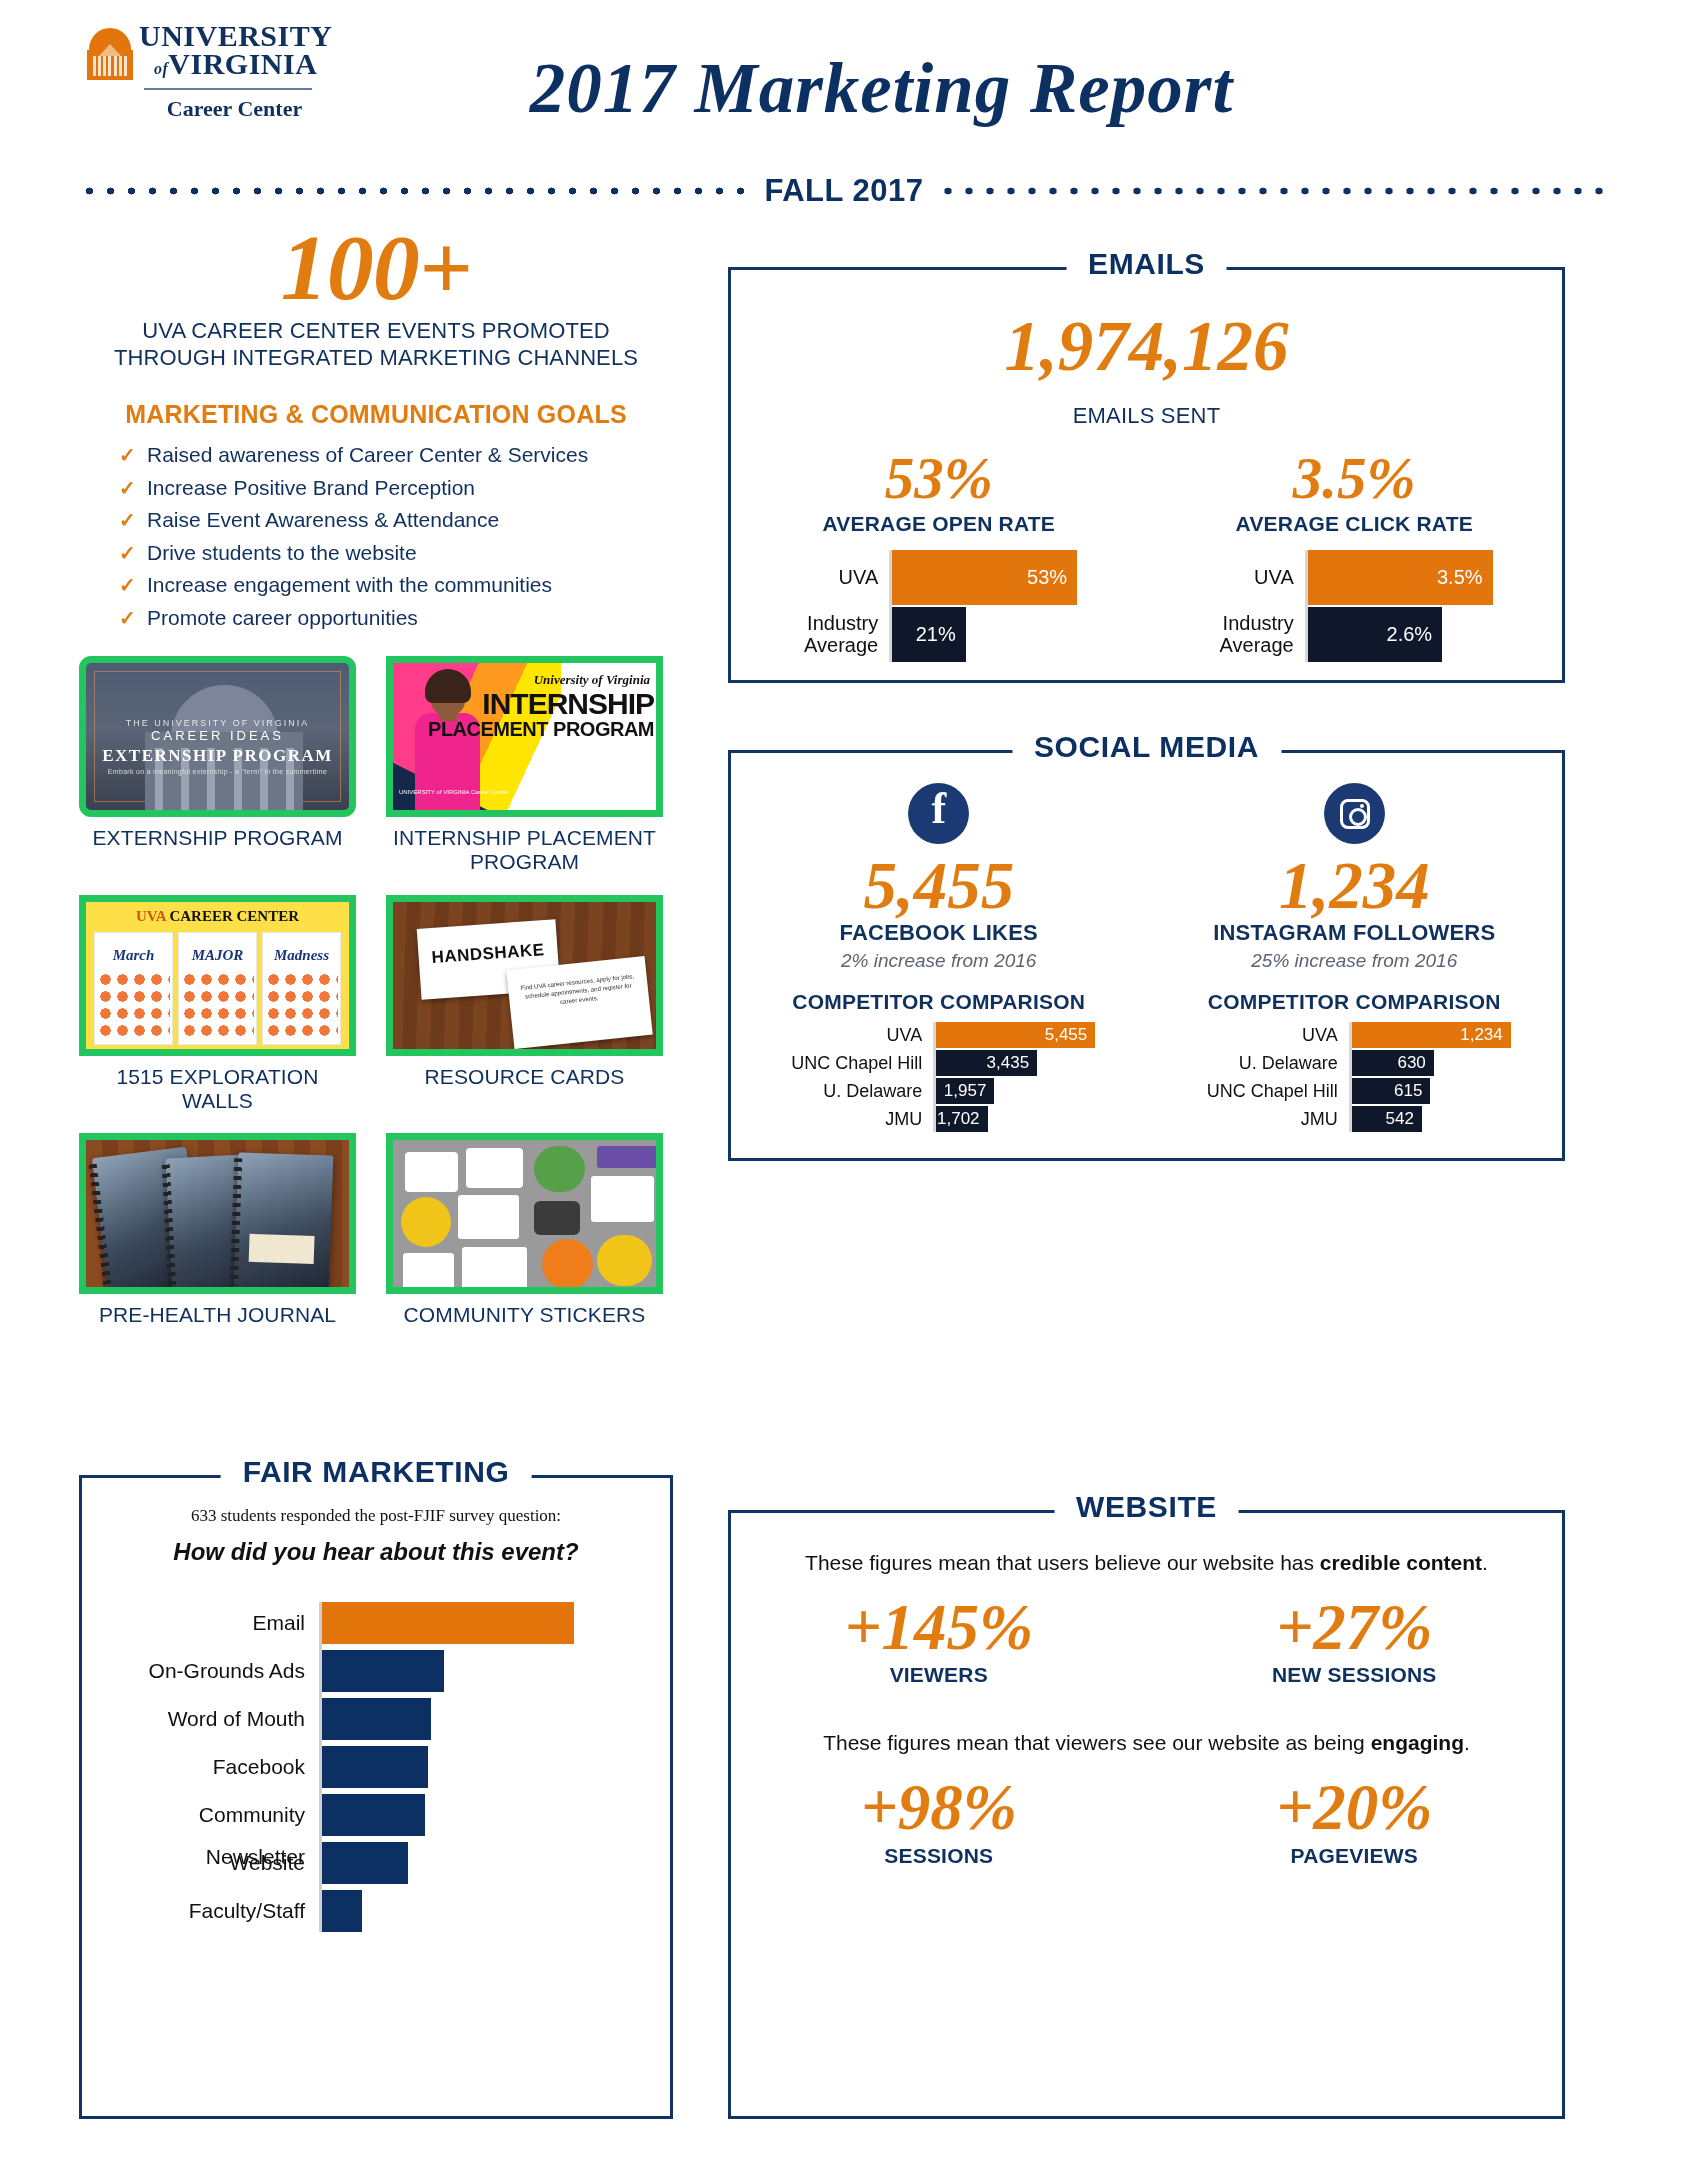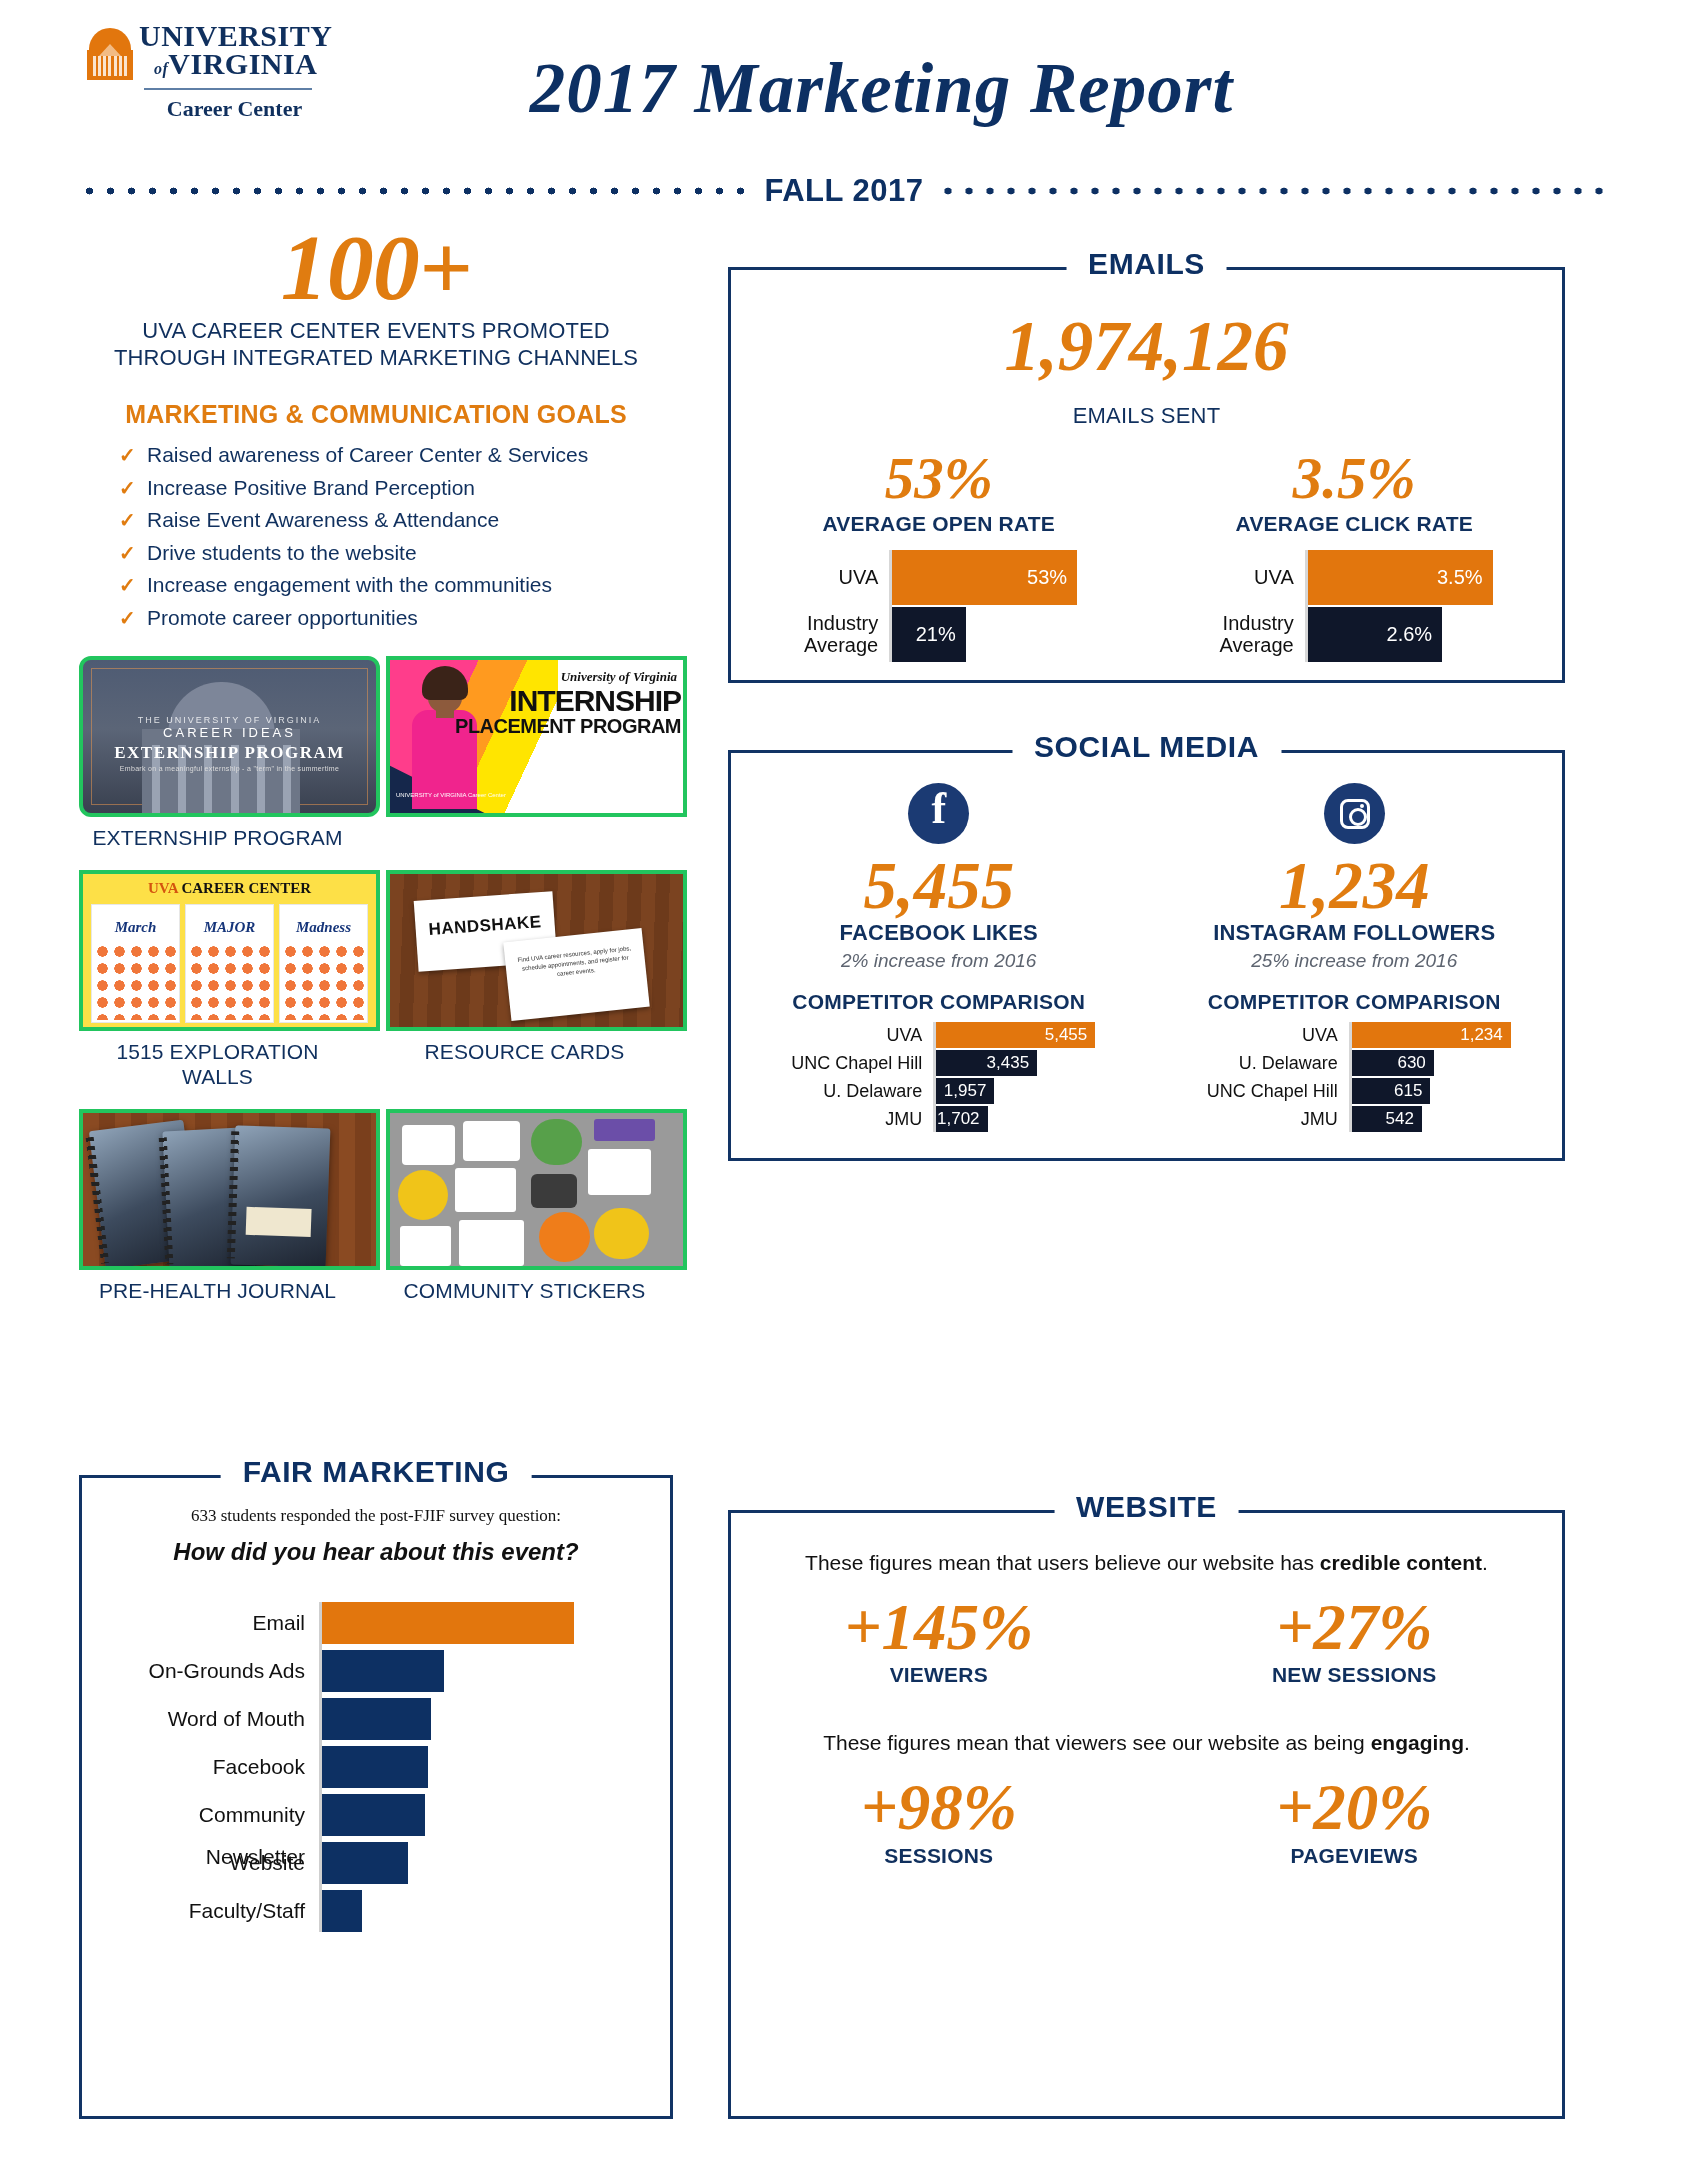--- a/index.html
+++ b/index.html
@@ -71,21 +71,21 @@
 
   .goals-title { text-align: center; color: var(--orange-txt); font-weight: bold; font-size: 25px; margin-top: 28px; letter-spacing: 0.2px;}
   .goals { list-style: none; margin: 10px 0 0 40px; }
   .goals li { display: flex; align-items: baseline; gap: 14px; font-size: 21px; line-height: 1.55; }
   .goals .ck { color: var(--orange-txt); font-size: 20px; font-weight: bold; width: 14px; flex: 0 0 auto;}
 
   
   .thumbs { margin-top: 22px; display: grid; grid-template-columns: 277px 277px; column-gap: 30px; row-gap: 4px; }
   .thumb-cell { width: 277px; }
   .thumb {
-    width: 301px; height: 161px; border: 4px solid #22c55e; overflow: hidden; position: relative; background: #ccc;
+    width: 277px; height: 161px; border: 7px solid #22c55e; overflow: hidden; position: relative; background: #ccc;
   }
   .thumb-cap { text-align: center; font-size: 21px; line-height: 1.15; padding: 9px 0 16px; letter-spacing: 0.1px; }
 
   
   .t-ext { background: linear-gradient(180deg,#4e5b73 0%,#5b6577 45%,#39404f 100%); border-radius: 12px; }
   .t-ext .frame { position:absolute; inset:8px; border:1px solid rgba(230,150,80,.55); }
   .t-ext .dome2 { position:absolute; left:85px; top:22px; width:107px; height:53px; background:#7d8699; border-radius:53px 53px 0 0; }
   .t-ext .bld { position:absolute; left:59px; top:69px; width:158px; height:85px; background:#6d7687; }
   .t-ext .pil { position:absolute; left:69px; top:85px; width:139px; height:69px; display:flex; justify-content:space-between;}
   .t-ext .pil i { width:8px; height:69px; background:#9aa3b3;}
@@ -329,20 +329,21 @@
               <div class="body"></div>
               <div class="neck"></div>
               <div class="head"></div>
               <div class="hair"></div>
             </div>
           <div class="uvatop">University of Virginia</div>
           <div class="big1">INTERNSHIP</div>
           <div class="big2">PLACEMENT PROGRAM</div>
           <div class="logo-sm">UNIVERSITY of VIRGINIA Career Center</div>
         </div>
+        <div class="thumb-cap">INTERNSHIP PLACEMENT PROGRAM</div>
       </div>
 
       <div class="thumb-cell">
         <div class="thumb t-walls">
           <div class="hdr"><span class="o">UVA </span><span class="k">CAREER CENTER</span></div>
           <div class="panels">
             <div class="pn">
                 <div class="ttl">March</div>
                 <div class="dotsgrid"></div>
               </div>

